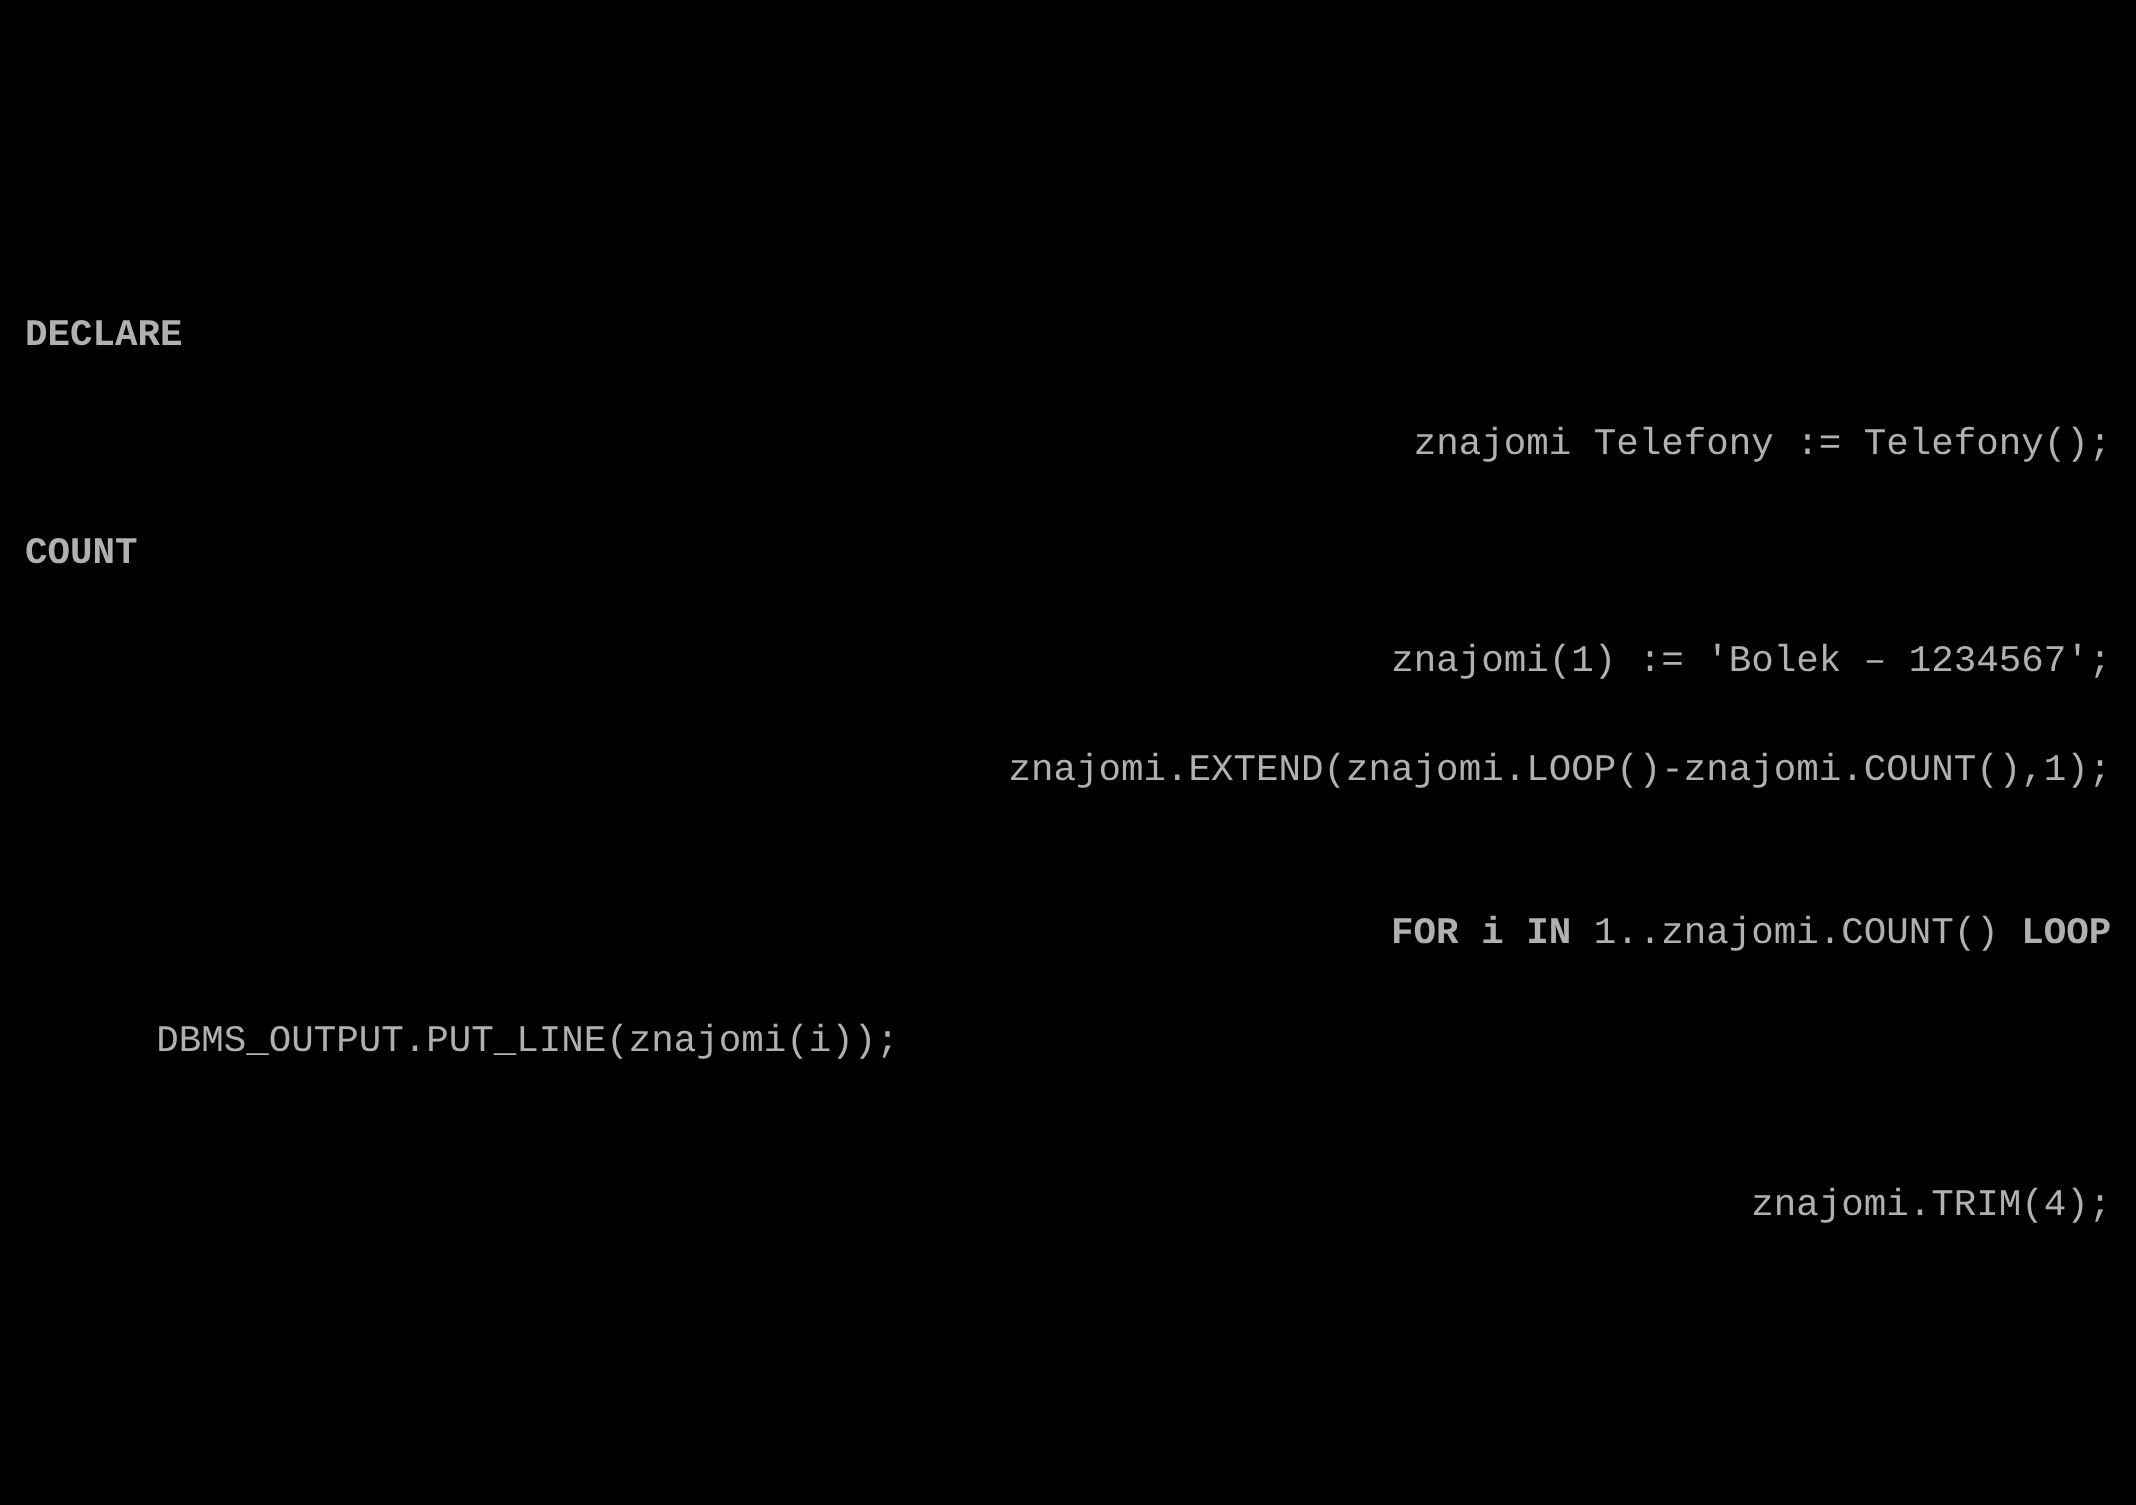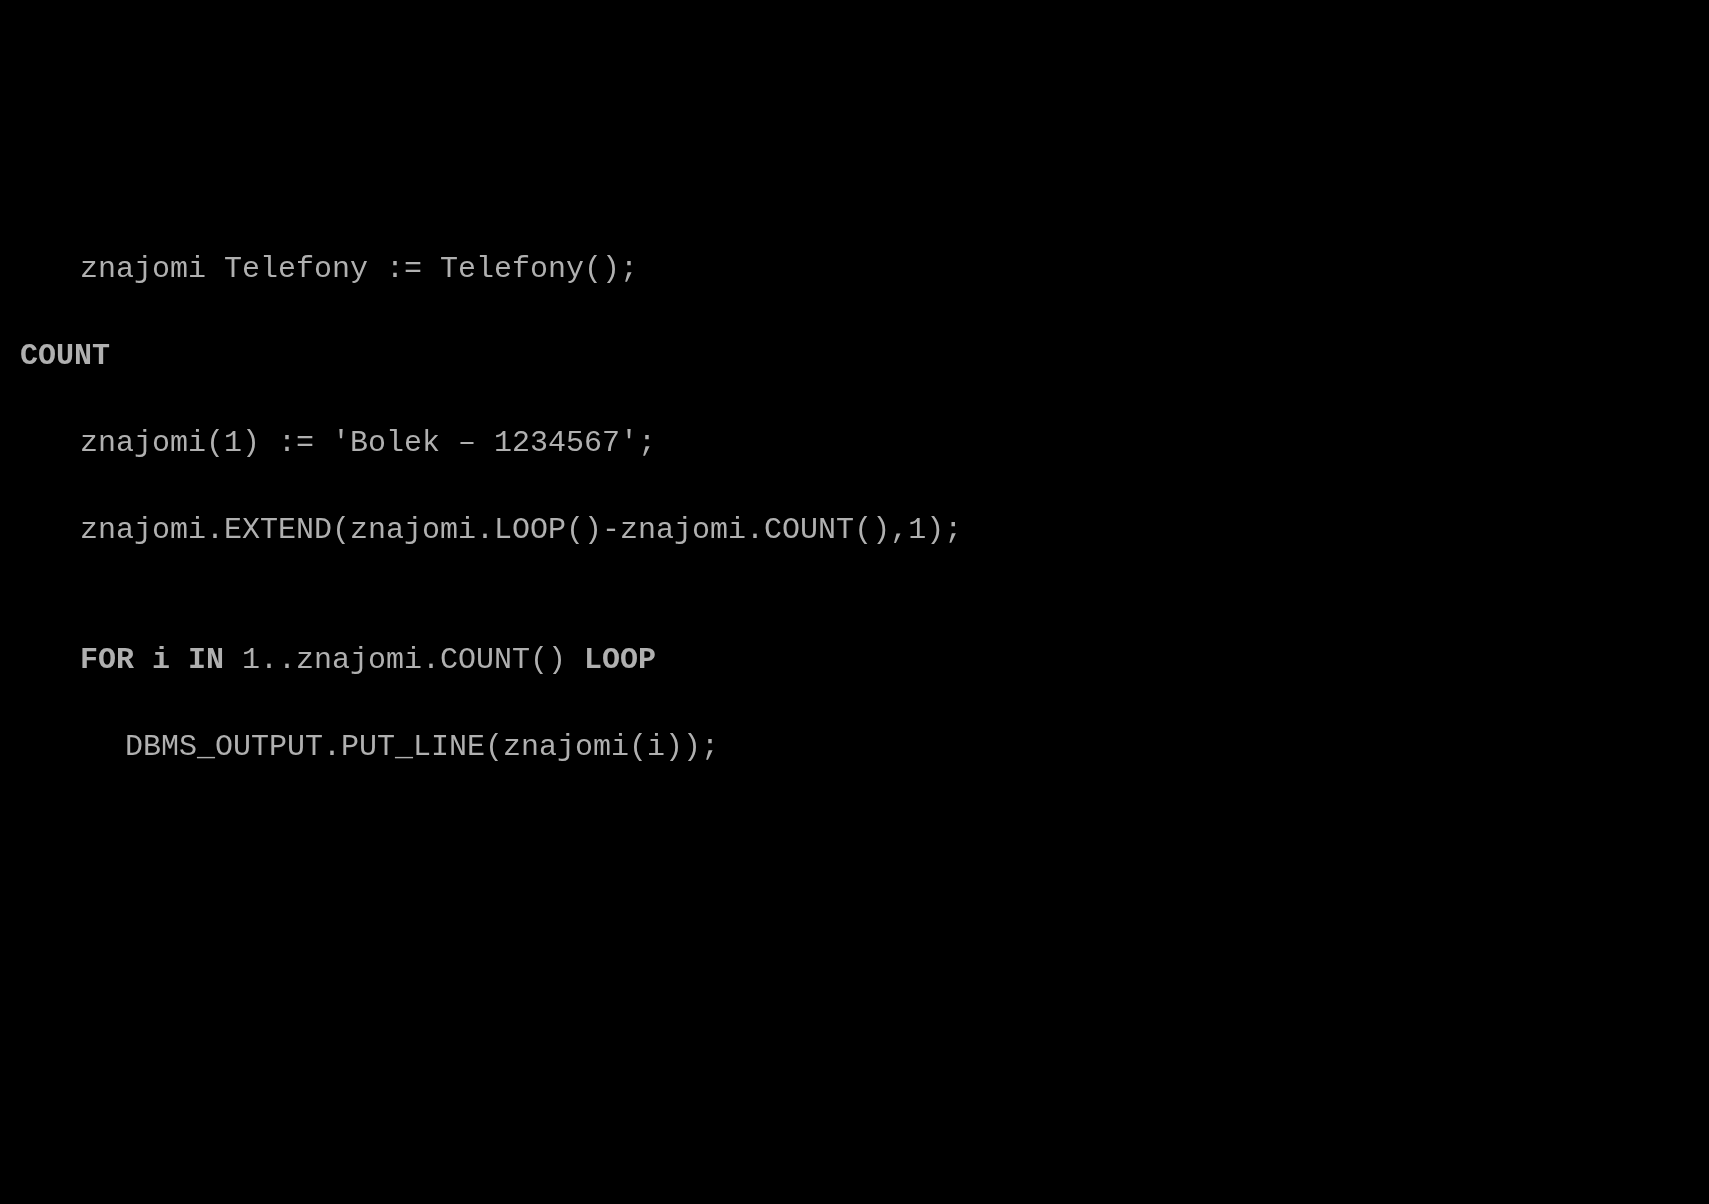--- a/index.html
+++ b/index.html
@@ -17,39 +17,42 @@
       white-space: pre;
     }
     .code-line {
       display: block;
     }
     .bold {
       font-weight: bold;
     }
     .indent-1 {
       padding-left: 60px;
+      text-align: right;
     }
     .indent-2 {
       padding-left: 105px;
     }
   </style>
 </head>
 <body>
 
 
 
 <div>
+<span class="code-line bold">DECLARE</span>
 <span class="code-line indent-1">znajomi Telefony := Telefony();</span>
 <span class="code-line bold">COUNT</span>
 <span class="code-line indent-1">znajomi(1) := 'Bolek – 1234567';</span>
 <span class="code-line indent-1">znajomi.EXTEND(znajomi.LOOP()-znajomi.COUNT(),1);</span>
 <span class="code-line"></span>
 <span class="code-line indent-1"><span class="bold">FOR i IN </span><span>1..znajomi.COUNT()</span><span class="bold"> LOOP</span></span>
 <span class="code-line indent-2">DBMS_OUTPUT.PUT_LINE(znajomi(i));</span>
 <span class="code-line"></span>
+<span class="code-line indent-1">znajomi.TRIM(4);</span>
 
 
 <span class="code-line"></span>
 
 
 
 
 </div>
 
 

